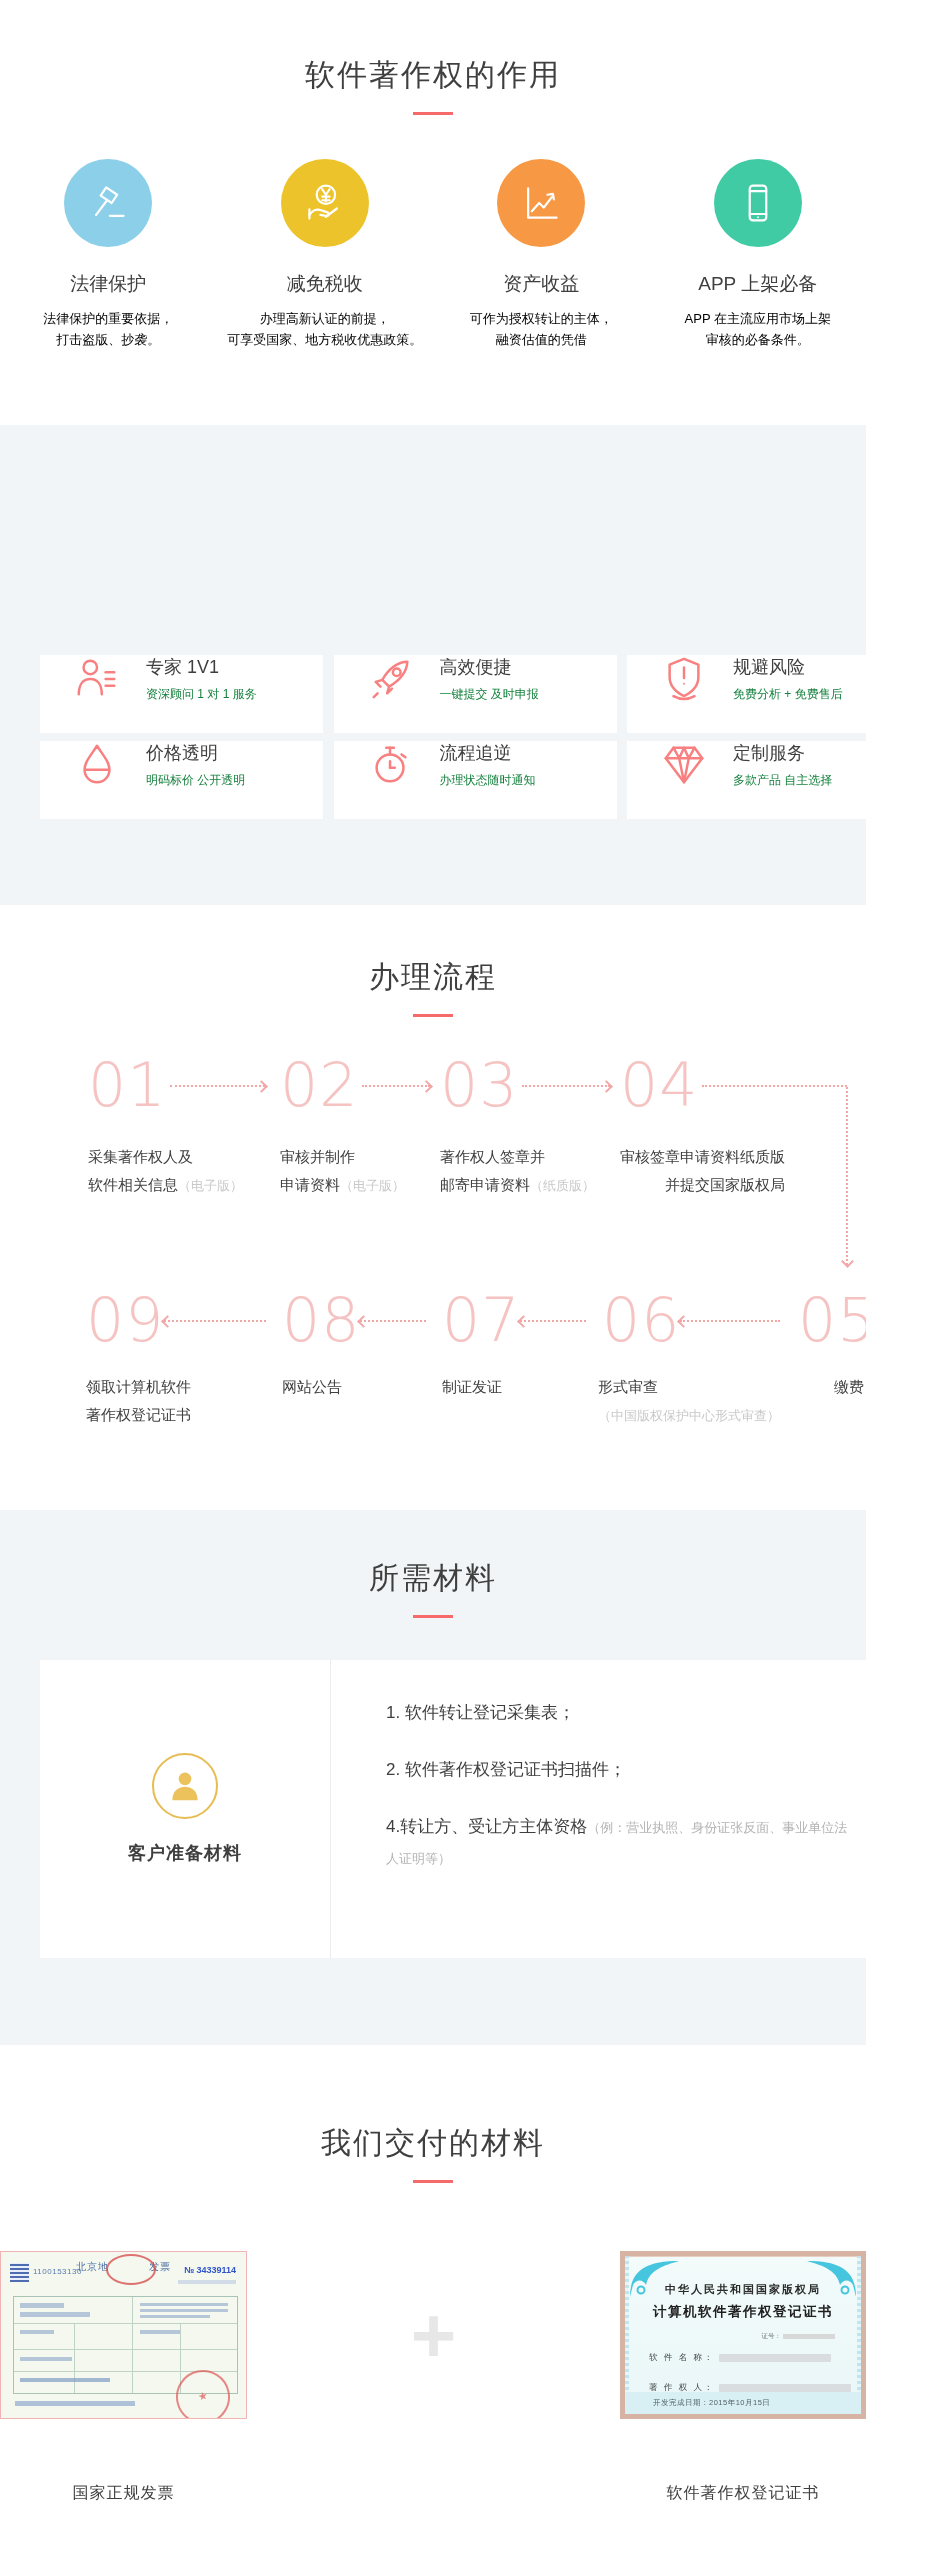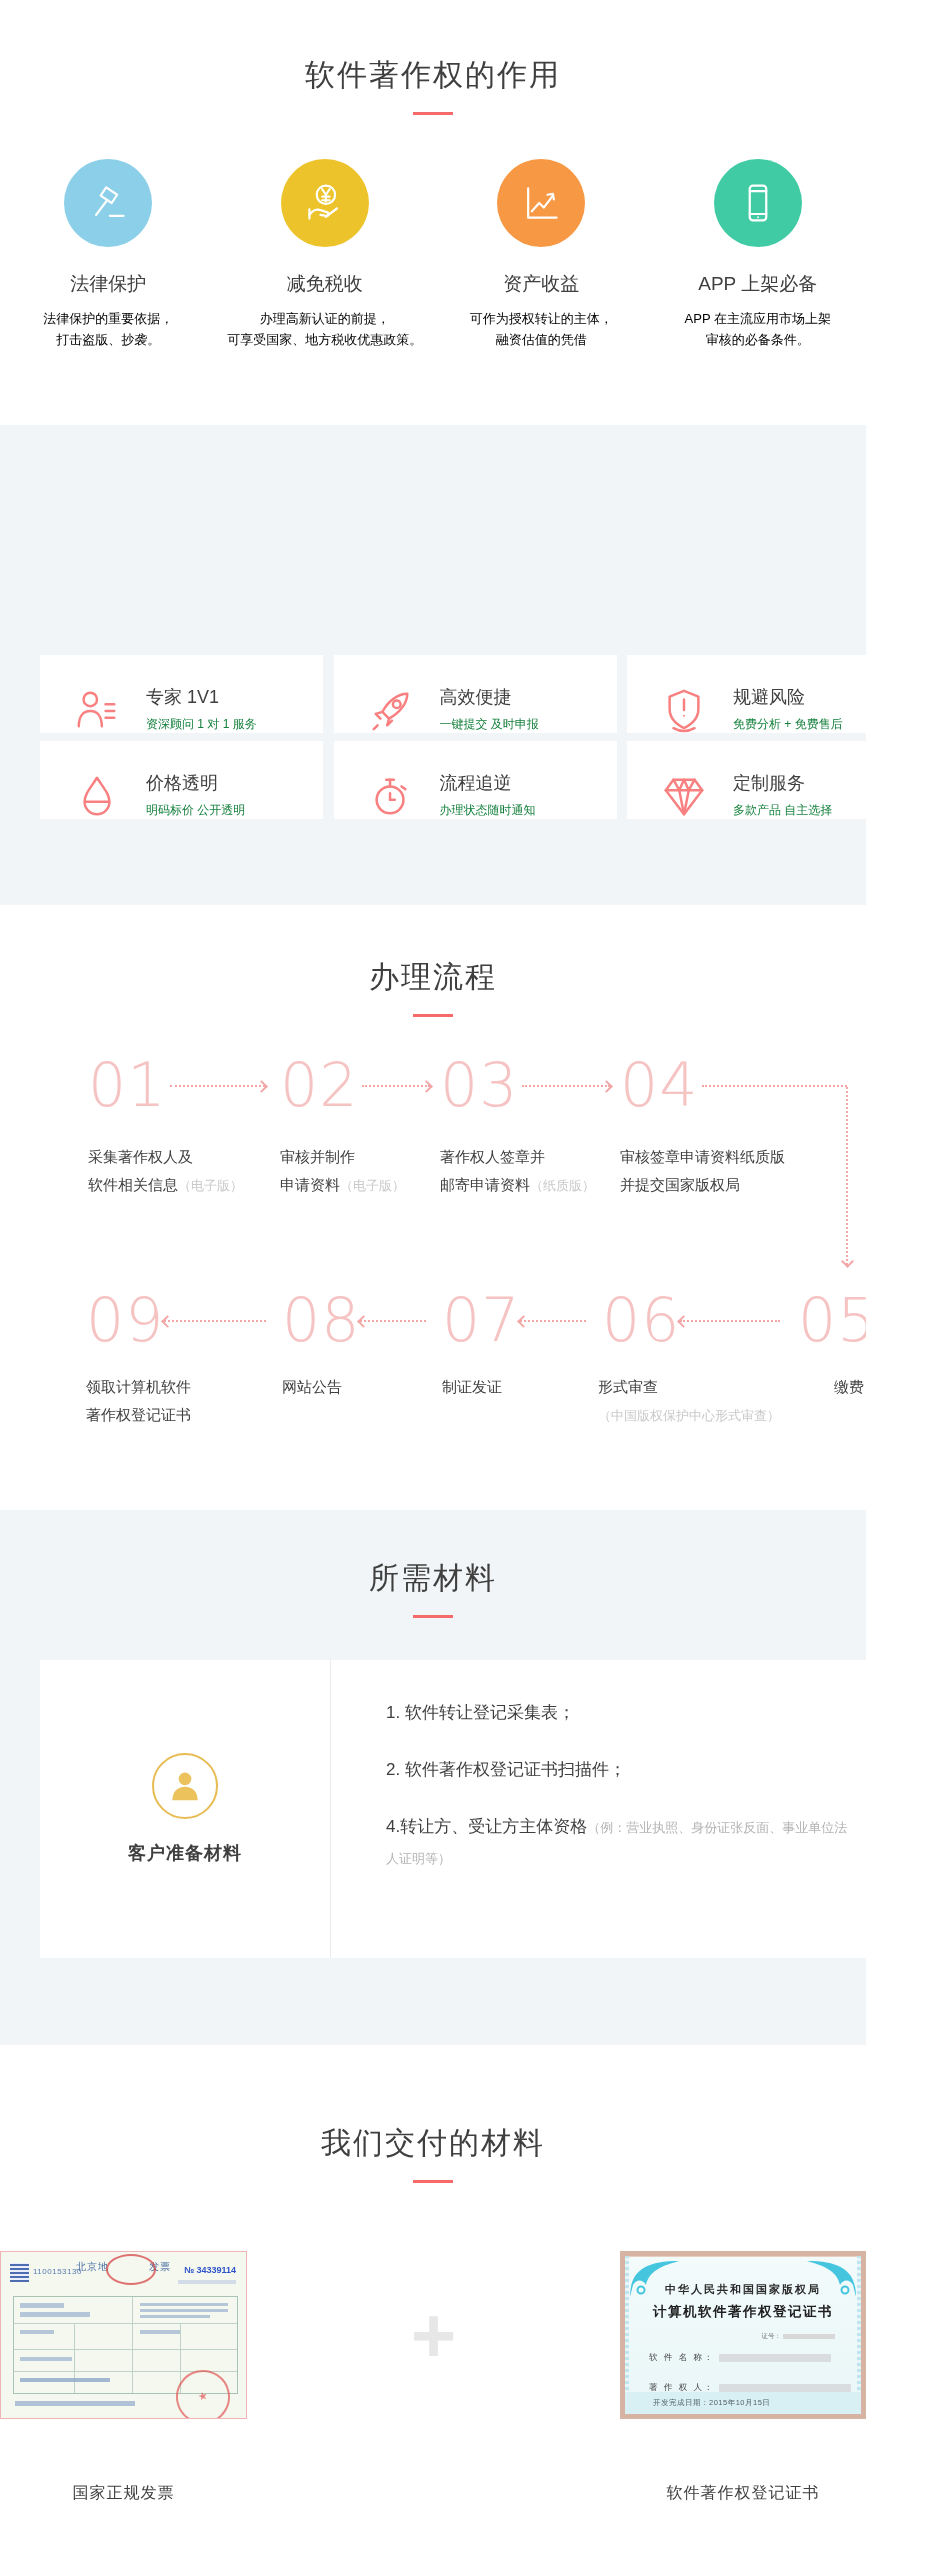--- a/index.html
+++ b/index.html
@@ -16,21 +16,21 @@
   .feat-row{display:flex;justify-content:center;margin-top:44px;}
   .feat-col{width:222px;text-align:center;}
   .feat-circle{width:88px;height:88px;border-radius:50%;margin:0 auto;display:flex;align-items:center;justify-content:center;}
   .feat-circle svg{width:44px;height:44px;stroke:#fff;fill:none;stroke-width:2.4;stroke-linecap:round;stroke-linejoin:round;}
   .feat-name{font-size:19px;color:#3f3f3f;margin-top:24px;}
   .feat-desc{font-size:13px;color:#000000;line-height:21px;margin-top:11px;}
 
   
   .sec-adv{height:480px;background:#f2f5f7;}
   .adv-grid{position:absolute;left:40px;top:230px;width:870px;display:grid;grid-template-columns:repeat(3,283px);grid-auto-rows:78px;gap:8px 10.5px;}
-  .adv-card{background:#fff;display:flex;align-items:flex-end;padding-left:34px;box-sizing:border-box;}
+  .adv-card{background:#fff;display:flex;align-items:flex-start;padding-left:34px;box-sizing:border-box;}
   .adv-icon{width:46px;height:46px;color:#f88080;flex:0 0 46px;}
   .adv-icon svg{width:46px;height:46px;stroke:currentColor;fill:none;stroke-width:2.6;stroke-linecap:round;stroke-linejoin:round;}
   .adv-text{margin-left:26px;}
   .adv-title{font-size:18px;color:#3f3f3f;}
   .adv-sub{font-size:12px;color:#15803d;margin-top:7px;}
 
   
   .sec-flow{height:605px;background:#fff;padding-top:52px;}
   .flow-wrap{position:absolute;left:0;top:0;width:950px;height:605px;}
   .step-num{position:absolute;font-size:60px;font-weight:200;color:#f6c3c3;font-family:"DejaVu Sans","Liberation Sans",sans-serif;line-height:60px;letter-spacing:1px;}
@@ -295,21 +295,21 @@
         <div><span>软件相关信息</span><span class="muted">（电子版）</span></div>
       </div>
       <div class="step-label" style="left:280px;top:238px;">
         <div><span>审核并制作</span></div>
         <div><span>申请资料</span><span class="muted">（电子版）</span></div>
       </div>
       <div class="step-label" style="left:440px;top:238px;">
         <div><span>著作权人签章并</span></div>
         <div><span>邮寄申请资料</span><span class="muted">（纸质版）</span></div>
       </div>
-      <div class="step-label" style="left:620px;top:238px;">
+      <div class="step-label" style="left:620px;top:238px;text-align:right;">
         <div><span>审核签章申请资料纸质版</span></div>
         <div><span>并提交国家版权局</span></div>
       </div>
 
       <div class="step-num" style="left:86px;top:385px;">09</div>
       <div class="step-num" style="left:282px;top:385px;">08</div>
       <div class="step-num" style="left:442px;top:385px;">07</div>
       <div class="step-num" style="left:602px;top:385px;">06</div>
       <div class="step-num" style="left:798px;top:385px;">05</div>
 

